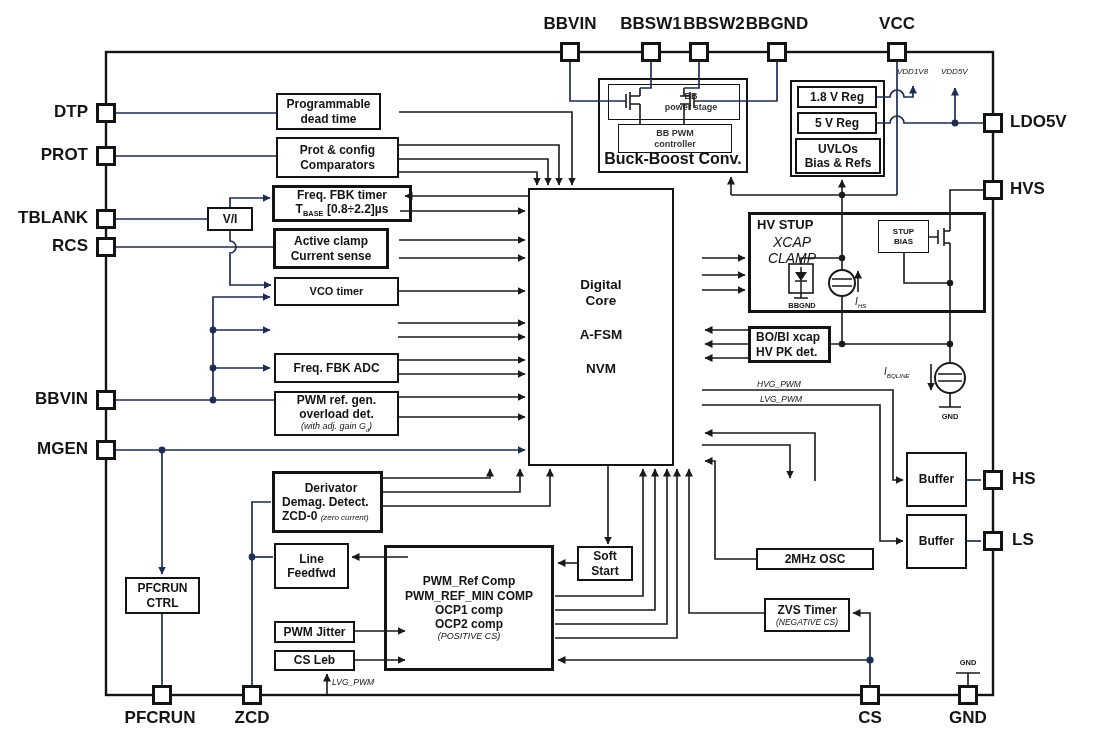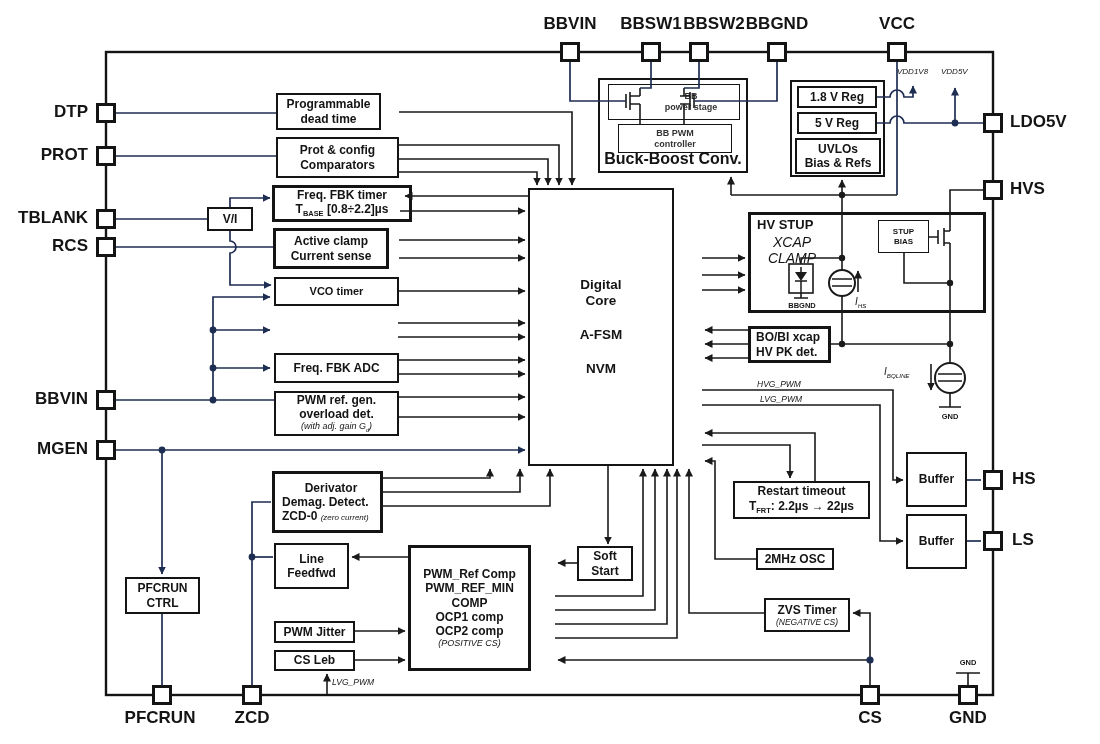--- a/index.html
+++ b/index.html
@@ -55,37 +55,33 @@
     <span><span>ZCD-0 </span><span class="ital" style="font-size:8px;">(zero current)</span></span>
   </div>
 
   <div class="blk" style="left:274px;top:543px;width:75px;height:46px;">Line
 Feedfwd</div>
   <div class="blk" style="left:125px;top:577px;width:75px;height:37px;">PFCRUN
 CTRL</div>
   <div class="blk" style="left:274px;top:621px;width:81px;height:22px;">PWM Jitter</div>
   <div class="blk" style="left:274px;top:650px;width:81px;height:21px;">CS Leb</div>
 
-  <div class="blk thick" style="left:408px;top:545px;width:123px;height:126px;">
+  <div class="blk thick" style="left:384px;top:545px;width:170px;height:126px;">
     <span>PWM_Ref Comp</span>
     <span>PWM_REF_MIN COMP</span>
     <span>OCP1 comp</span>
     <span>OCP2 comp</span>
     <span class="ital">(POSITIVE CS)</span>
   </div>
 
   <div class="blk" style="left:577px;top:546px;width:56px;height:35px;">Soft
 Start</div>
 
-  <div class="blk mid" style="left:733px;top:481px;width:137px;height:38px;">
-    <span>Restart timeout</span>
-    <span><span>T</span><sub>FRT</sub><span>: 2.2µs → 22µs</span></span>
-  </div>
-
-  <div class="blk" style="left:756px;top:548px;width:78px;height:22px;">2MHz OSC</div>
+
+  <div class="blk" style="left:756px;top:548px;width:118px;height:22px;">2MHz OSC</div>
 
   <div class="blk mid" style="left:764px;top:598px;width:86px;height:34px;">
     <span>ZVS Timer</span>
     <span class="ital" style="font-size:8.5px;">(NEGATIVE CS)</span>
   </div>
 
   <div class="blk" style="left:906px;top:452px;width:61px;height:55px;">Buffer</div>
   <div class="blk" style="left:906px;top:514px;width:61px;height:55px;">Buffer</div>
 
   <div class="blk" style="left:528px;top:188px;width:146px;height:278px;font-size:13.5px;">

